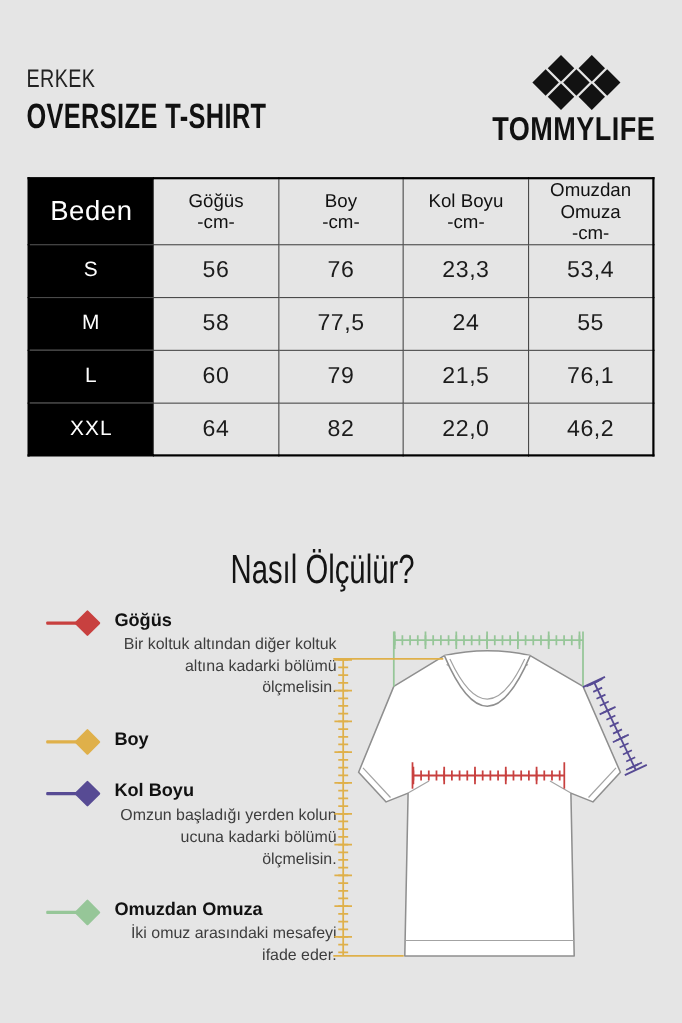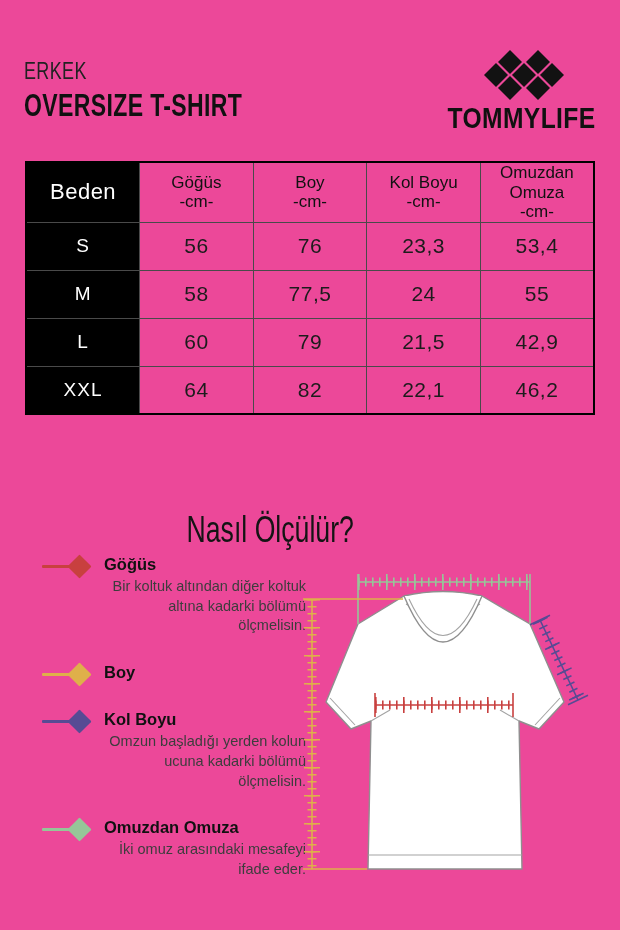--- a/index.html
+++ b/index.html
@@ -1,17 +1,17 @@
 <!DOCTYPE html>
 <html><head>
 <meta charset="utf-8">
 <style>
   html,body { margin:0; padding:0; background:#fff; }
   .page {
-    position:relative; width:620px; height:930px; background:#ec4899;
+    position:relative; width:620px; height:930px; background:#e5e5e5;
     font-family:"Liberation Sans", sans-serif; color:#111; overflow:hidden;
   }
   
   .category {
     position:absolute; left:24px; top:58px; font-size:23px; line-height:26px;
     font-weight:400; color:#222; white-space:nowrap;
     transform:scaleX(0.78); transform-origin:0 0; letter-spacing:0.5px;
   }
   .product {
     position:absolute; left:24px; top:87px; font-size:32px; line-height:36px;
@@ -35,28 +35,28 @@
   .size-table th, .size-table td {
     border:1px solid #4a4a4a; text-align:center; vertical-align:middle; padding:0;
   }
   .size-table thead tr { height:56px; }
   .size-table tbody tr { height:48px; }
   .col-head { font-size:17px; font-weight:500; line-height:1.15; color:#111; }
   .col-head .unit { display:block; font-weight:500; }
   .corner-cell, .size-cell {
     background:#000; color:#fff; border-color:#000;
   }
-  .corner-cell { font-size:22px; font-weight:500; letter-spacing:0.5px; }
+  .corner-cell { font-size:25px; font-weight:500; letter-spacing:0.5px; }
   .size-cell { font-size:19px; font-weight:500; letter-spacing:1px; }
   .val-cell { font-size:21px; font-weight:500; color:#1c1c1c; letter-spacing:0.5px; }
 
   
   .measure-title {
-    position:absolute; left:0; top:497px; width:516px; margin:12px;
-    text-align:center; font-size:37px; line-height:42px; font-weight:500; color:#141414;
+    position:absolute; left:0; top:497px; width:516px; margin:0;
+    text-align:center; font-size:37px; line-height:42px; font-weight:500; color:#141414;padding-left:35px;
   }
   .measure-title span {
     display:inline-block; transform:scaleX(0.72); transform-origin:50% 0; white-space:nowrap;
   }
 
   .legend { position:absolute; left:40px; top:554px; width:262px; }
   .legend-item { position:relative; padding-left:64px; margin-bottom:26px; }
   .legend-marker { position:absolute; left:0; top:1px; width:58px; height:22px; }
   .marker-line {
     position:absolute; left:2px; top:9.5px; width:36px; height:3px;
@@ -134,27 +134,27 @@
         <td class="val-cell">58</td>
         <td class="val-cell">77,5</td>
         <td class="val-cell">24</td>
         <td class="val-cell">55</td>
       </tr>
       <tr>
         <th class="size-cell">L</th>
         <td class="val-cell">60</td>
         <td class="val-cell">79</td>
         <td class="val-cell">21,5</td>
-        <td class="val-cell">42,9</td>
+        <td class="val-cell">76,1</td>
       </tr>
       <tr>
         <th class="size-cell">XXL</th>
         <td class="val-cell">64</td>
         <td class="val-cell">82</td>
-        <td class="val-cell">22,1</td>
+        <td class="val-cell">22,0</td>
         <td class="val-cell">46,2</td>
       </tr>
     </tbody>
   </table>
 
   <h2 class="measure-title">
     <span>Nasıl Ölçülür?</span>
   </h2>
 
   <div class="legend">

